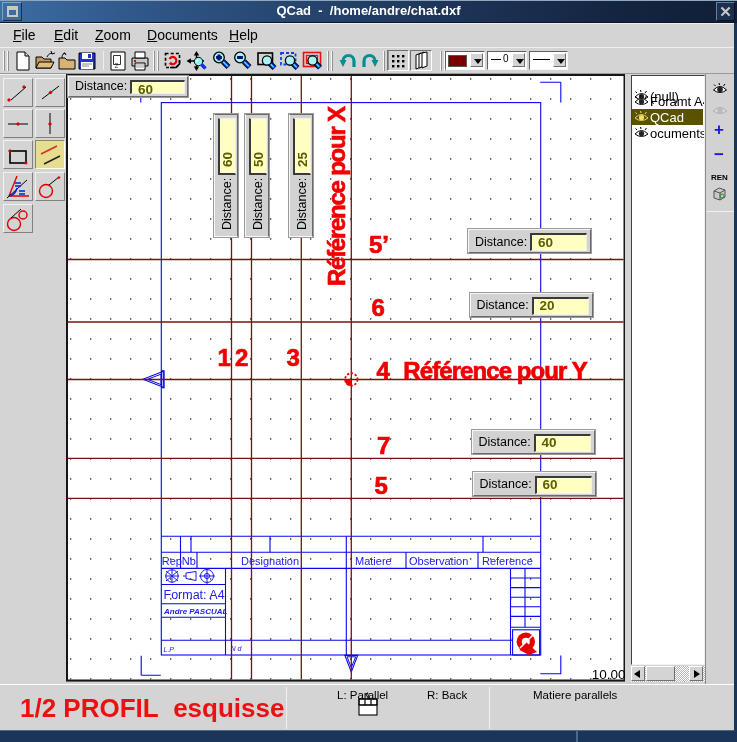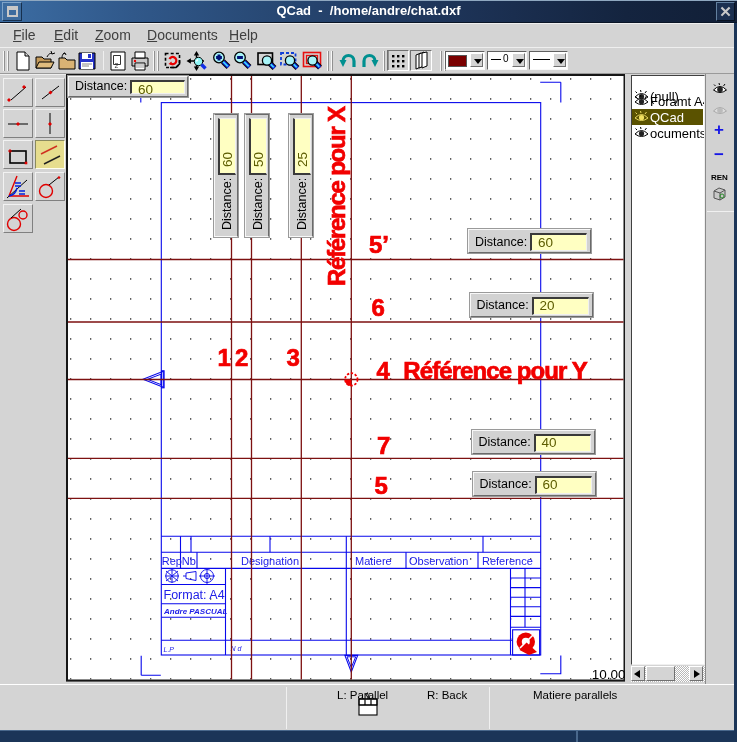--- a/index.html
+++ b/index.html
@@ -18,21 +18,21 @@
 #ticon .g:before { content:""; position:absolute; left:0; top:0; width:7px; height:2px; background:#c8c8c8; }
 #ttext { left:0; top:3px; width:737px; text-align:center; color:#ffffff;
   font-size:13px; font-weight:bold; letter-spacing:0px; }
 #tclose { left:716px; top:2px; width:19px; height:19px; background:#1c3050;
   border-top:1px solid #62809f; border-left:1px solid #62809f;
   border-right:1px solid #081220; border-bottom:1px solid #081220;
   color:#c9c9c9; font-size:15px; font-weight:bold; text-align:center; line-height:17px; }
 
 
 #menubar { left:0; top:23px; width:737px; height:24px; background:#d4d4d4;
-  border-top:1px solid #efefef; font-size:14px; color:#404040; }
+  border-top:1px solid #efefef; font-size:14px; color:#000000; }
 #menubar span { position:absolute; top:3px; }
 #menubar u { text-decoration:underline; }
 
 
 #toolbar { left:0; top:47px; width:737px; height:27px; background:#d4d4d4;
   border-top:1px solid #efefef; border-bottom:1px solid #9a9a9a; }
 .grip { position:absolute; top:3px; height:20px; width:8px; }
 .grip i { position:absolute; top:0; width:2px; height:20px; background:#e8e8e8;
   border-left:1px solid #f8f8f8; border-right:1px solid #909090; }
 .tbtn { position:absolute; top:2px; width:22px; height:22px; }
@@ -61,21 +61,21 @@
 
 
 .dbox { position:absolute; width:123px; height:24px; background:#d2d2d2;
   border-top:1.5px solid #f8f8f8; border-left:1.5px solid #f8f8f8;
   border-right:1.5px solid #6a6a6a; border-bottom:1.5px solid #6a6a6a;
   box-shadow:0 0 0 1px #9a9a9a; z-index:5; }
 .dbox .lab { position:absolute; left:6px; top:4.5px; font-size:12.5px; color:#000; }
 .dbox .fld { position:absolute; left:61px; top:3px; width:57px; height:18px; background:#ffffc2;
   border-top:2px solid #3a3a3a; border-left:2px solid #3a3a3a;
   border-bottom:1px solid #f0f0f0; border-right:1px solid #f0f0f0; }
-.dbox .val { position:absolute; left:6px; top:-0.5px; font-size:13.5px; font-weight:normal; color:#5c5c00; }
+.dbox .val { position:absolute; left:6px; top:-0.5px; font-size:13.5px; font-weight:bold; color:#5c5c00; }
 .vrot { transform:rotate(-90deg); transform-origin:0 0; }
 
 
 #rgap { left:625px; top:74px; width:7px; height:610px; background:#d4d4d4; }
 #listbox { left:631px; top:75px; width:74px; height:590px; background:#ffffff;
   border-top:1.5px solid #404040; border-left:1.5px solid #404040;
   border-bottom:1.5px solid #f0f0f0; border-right:1.5px solid #f0f0f0;
   overflow:hidden; font-size:13px; }
 .lrow { position:absolute; left:0; width:71px; height:16px; color:#000; }
 .lrow .txt { position:absolute; left:18px; top:1px; white-space:nowrap; }
@@ -530,20 +530,21 @@
  <span style="position:absolute;left:8px;top:71px;color:#1616e6;font-size:17px;font-weight:bold">−</span>
  <span style="position:absolute;left:5px;top:99px;color:#000;font-size:8px;font-weight:bold">REN</span>
  <svg style="position:absolute;left:6px;top:113px" width="15" height="14" viewBox="0 0 15 14">
       <path d="M2 4 L7 1 L13 3 L13 10 L8 13 L2 11 Z" fill="#c8c8c8" stroke="#555"></path>
       <path d="M2 4 L8 6 L13 3 M8 6 L8 13" fill="none" stroke="#555"></path>
       <circle cx="10" cy="9" r="2" fill="none" stroke="#2a8a2a"></circle>
     </svg>
  <span style="position:absolute;left:1px;top:137px;width:27px;height:1px;background:#909090;border-bottom:1px solid #f0f0f0"></span>
 </div>
 <div class="abs" id="statusbar">
+ <span id="stat1" style="top:8px">1/2 PROFIL&nbsp; esquisse</span>
  <span class="ssep" style="left:286px"></span>
  <span class="sinfo" style="left:297px">L: Parallel</span>
  <svg style="position:absolute;left:358px;top:2px" width="20" height="30" viewBox="0 0 20 30">
       <rect x="1" y="12" width="18" height="16" fill="#fff" stroke="#000" stroke-width="1.1"></rect>
       <path d="M7 12.5 V18 M13 12.5 V18 M1 18 H19" stroke="#000" stroke-width="1.2"></path>
       <rect x="1" y="12" width="18" height="6" fill="none" stroke="#000" stroke-width="1.1"></rect>
       <path d="M10 12 C10 9 8 9 8 6 M11.5 12 C11.5 8.5 9.5 8.5 9.5 5.5" fill="none" stroke="#000" stroke-width="1"></path>
     </svg>
  <span class="sinfo" style="left:387px">R: Back</span>
  <span class="ssep" style="left:489px"></span>

